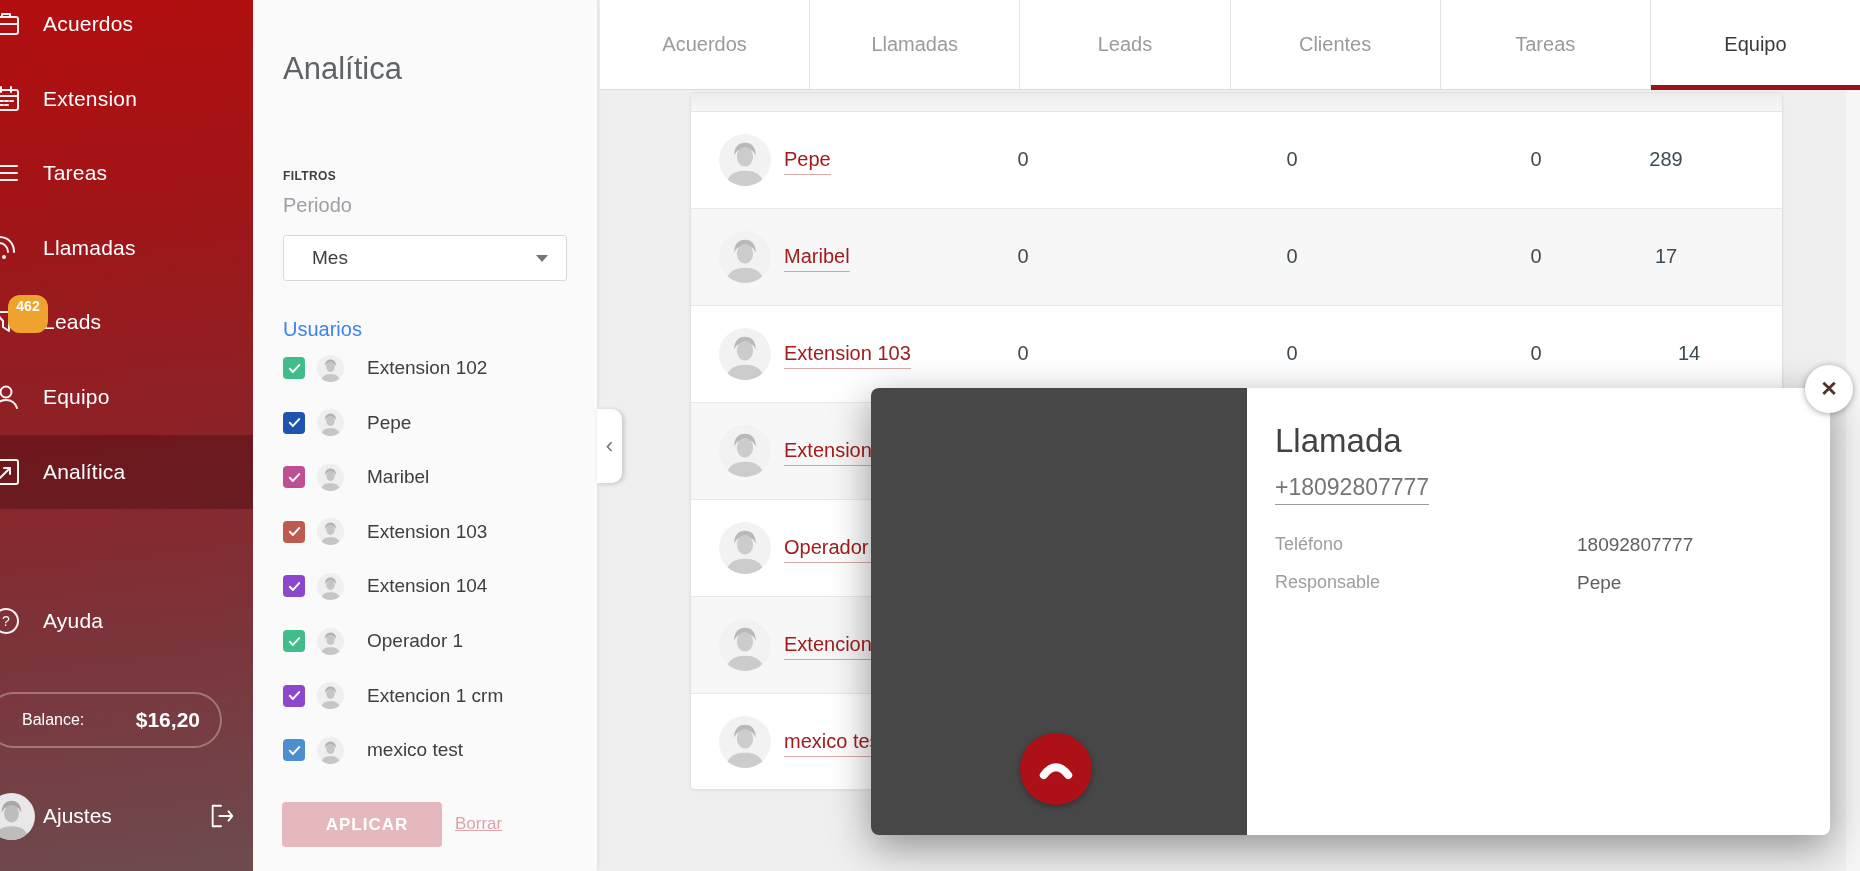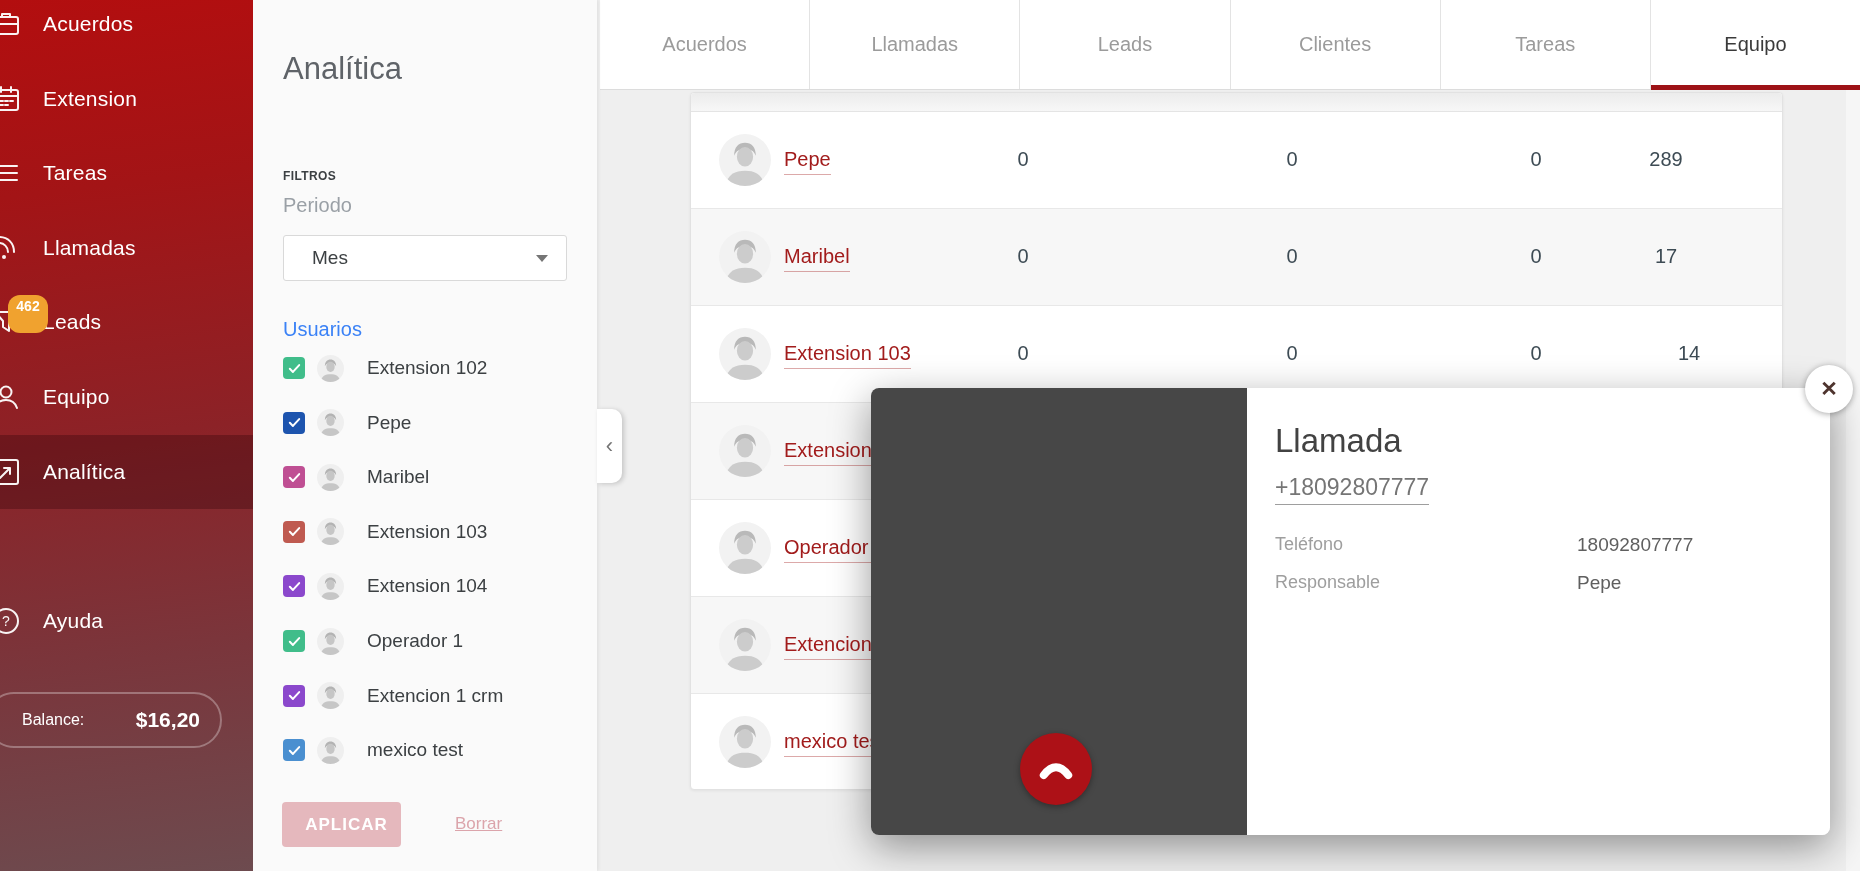--- a/index.html
+++ b/index.html
@@ -35,21 +35,21 @@
   .dropdown{position:absolute;left:30px;top:235px;width:284px;height:46px;background:#fff;border:1px solid #d9d9d9;
     border-radius:3px;box-sizing:border-box;display:flex;align-items:center;cursor:pointer;}
   .dropdown .dval{margin-left:28px;font-size:19px;color:#3c4043;}
   .dropdown .arrow{position:absolute;right:18px;width:0;height:0;border-left:6px solid transparent;border-right:6px solid transparent;border-top:7px solid #757575;}
   .panel-usuarios{position:absolute;left:30px;top:318px;font-size:20px;color:#3b82f6;}
   .user-row{position:absolute;left:30px;width:290px;height:54px;display:flex;align-items:center;cursor:pointer;}
   .cbx{width:22px;height:22px;border-radius:4px;flex:0 0 22px;display:flex;align-items:center;justify-content:center;}
   .cbx svg{width:15px;height:15px;}
   .uavatar{width:27px;height:27px;margin-left:12px;flex:0 0 27px;}
   .uname{margin-left:23px;font-size:19px;color:#3c4043;white-space:nowrap;}
-  .apply-btn{position:absolute;left:29px;top:802px;width:119px;height:45px;background:var(--apply,#e5b8bd);border:none;
+  .apply-btn{position:absolute;left:29px;top:802px;width:160px;height:45px;background:var(--apply,#e5b8bd);border:none;
     border-radius:4px;color:#fff;font-size:17px;font-weight:bold;letter-spacing:1px;font-family:inherit;cursor:pointer;padding-left:16px;}
   .clear-btn{position:absolute;left:202px;top:814px;font-size:17px;color:#dba4ab;text-decoration:underline;cursor:pointer;}
   .collapse-tab{position:absolute;left:597px;top:409px;width:25px;height:74px;background:#fff;z-index:6;
     border-radius:0 10px 10px 0;box-shadow:2px 1px 5px rgba(0,0,0,.18);display:flex;align-items:center;justify-content:center;
     color:#757575;font-size:22px;cursor:pointer;}
 
   
   .tabbar{position:absolute;left:600px;top:0;width:1260px;height:90px;display:flex;border-bottom:1px solid #dcdcdc;box-sizing:border-box;}
   .tab{flex:1;position:relative;background:#fff;display:flex;align-items:center;justify-content:center;
     font-size:20px;color:#9b9b9b;cursor:pointer;}
@@ -156,20 +156,33 @@
               <circle cx="15" cy="15" r="12" fill="none" stroke="#fff" stroke-width="2" stroke-linecap="round" stroke-linejoin="round"></circle>
               <text x="15" y="20" text-anchor="middle" font-size="14" fill="#fff" stroke="none">?</text>
             </svg></span>
     <span class="lbl">Ayuda</span>
   </div>
       </div>
     <div class="balance">
       <span class="bl">Balance:</span>
       <span class="bv">$16,20</span>
     </div>
+    <div class="settings">
+      <span class="avatar avatar-round" id="settingsAvatar" style="width: 47px; height: 47px; position: absolute; left: -12px;"><svg viewBox="0 0 48 48">
+            <rect width="48" height="48" fill="#e8e8e8"></rect>
+            <path d="M14 20c0-8 4-12 10-12s10 4 10 12c-2-5-5-6-10-6s-8 1-10 6z" fill="#a8a8a8"></path>
+            <ellipse cx="24" cy="21" rx="7.5" ry="9" fill="#bdbdbd"></ellipse>
+            <path d="M6 48c2-11 9-14 18-14s16 3 18 14z" fill="#bdbdbd"></path>
+          </svg></span>
+      <span class="lbl">Ajustes</span>
+      <span class="exit" id="exitIcon"><svg viewBox="0 0 30 30">
+            <path d="M14 4H5v22h9" fill="none" stroke="#fff" stroke-width="2" stroke-linecap="round" stroke-linejoin="round"></path>
+            <path d="M12 15h14M22 10l4 5-4 5" fill="none" stroke="#fff" stroke-width="2" stroke-linecap="round" stroke-linejoin="round"></path>
+          </svg></span>
+    </div>
   </nav>
 
   <aside class="panel">
     <div class="panel-title">Analítica</div>
     <div class="panel-filtros">FILTROS</div>
     <div class="panel-periodo">Periodo</div>
     <div class="dropdown">
       <span class="dval">Mes</span>
       <span class="arrow"></span>
     </div>

